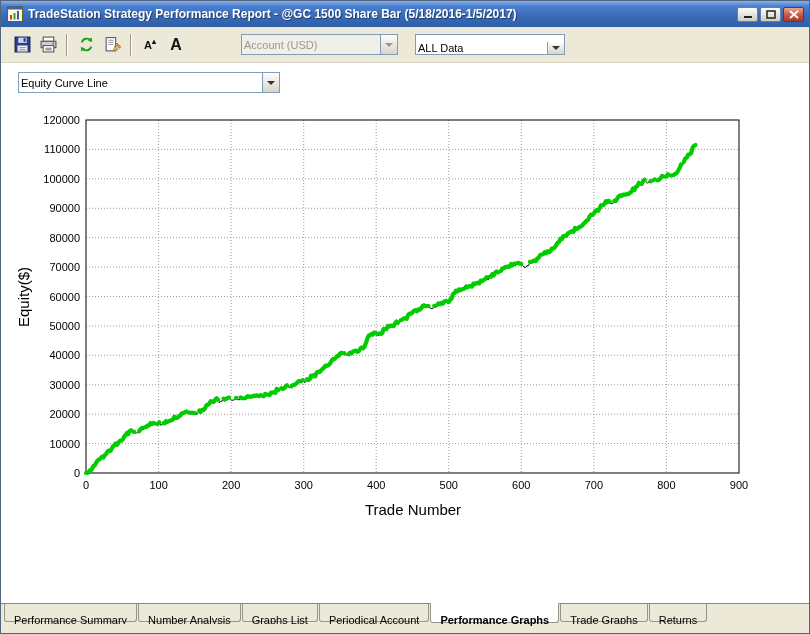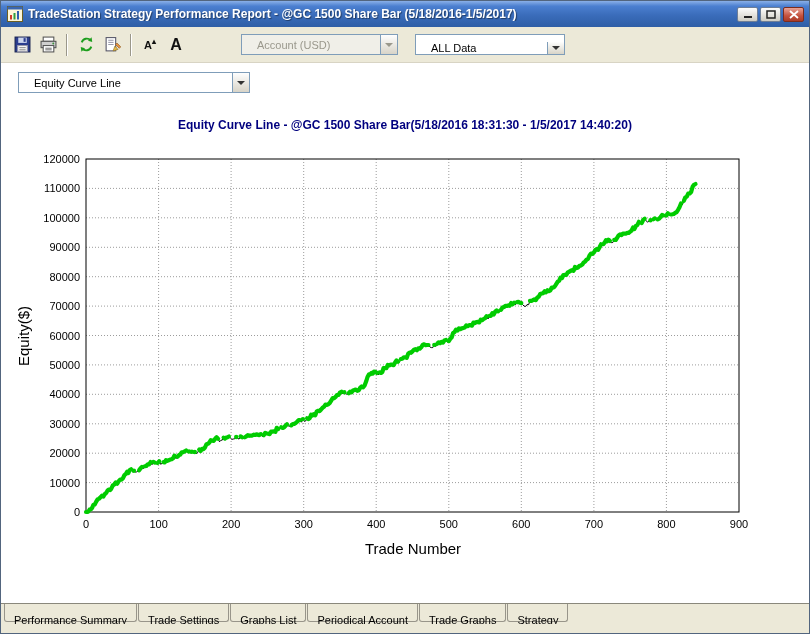--- a/index.html
+++ b/index.html
@@ -17,29 +17,29 @@
   
   .toolbar{height:36px;flex:0 0 36px;display:flex;align-items:center;padding:0 8px;background:#ece9d8;border-bottom:1px solid #d8d4c4;}
   .tbtn{width:26px;height:26px;border:0;background:transparent;display:flex;align-items:center;justify-content:center;padding:0;cursor:default;}
   .sep{width:2px;height:22px;border-left:1px solid #9a978a;border-right:1px solid #fff;margin:0 5px;}
   .fontA{color:#111;line-height:1;}
   .fontA.small{font-weight:bold;font-size:11px;}
   .fontA.small .caret{font-size:8px;vertical-align:super;margin-left:0px;}
   .fontA.big{font-weight:bold;font-size:16px;}
   
   .combo{height:21px;display:flex;align-items:stretch;border:1px solid #7f9db9;background:#fff;font-size:11px;}
-  .combo-text{flex:1;display:flex;align-items:center;padding-left:15px;color:#000;white-space:nowrap;overflow:hidden;}
+  .combo-text{flex:1;display:flex;align-items:center;padding-left:2px;color:#000;white-space:nowrap;overflow:hidden;}
   .combo-arrow{width:17px;flex:0 0 17px;border-left:1px solid #7f9db9;background:linear-gradient(180deg,#fefefe,#d8d4c8);display:flex;align-items:center;justify-content:center;}
   .combo-arrow::after{content:"";border:4px solid transparent;border-top:4px solid #333;margin-top:4px;}
   .combo.disabled{background:#f0efe8;}
   .combo.disabled .combo-text{color:#9a988c;}
   .combo.disabled .combo-arrow::after{border-top-color:#9a988c;}
   .combo.account{width:157px;margin-left:52px;}
   .combo.data-range{width:150px;margin-left:17px;align-items:flex-end;}
-  .combo.graph-select{width:232px;margin:9px 0 0 17px;}
+  .combo.graph-select{width:262px;margin:9px 0 0 17px;}
   
   .client{flex:1;background:#fff;overflow:hidden;}
   .chart-title{margin-top:25px;text-align:center;font-size:12px;font-weight:bold;color:#00007f;}
   svg.chart{display:block;margin:10px 0 0 6px;}
   svg text{font-family:"Liberation Sans",sans-serif;}
   svg .tick{font-size:11px;fill:#000;}
   svg .grid{stroke:#9c9c9c;stroke-width:1;stroke-dasharray:1,2;}
   svg .axis-label{font-size:15px;fill:#000;}
   
   .tabbar{flex:0 0 21px;height:21px;background:#ece9d8;border-top:1px solid #8a887c;display:flex;align-items:flex-start;padding-left:3px;}
@@ -138,21 +138,20 @@
       <span class="combo-text">ALL Data</span>
       <span class="combo-arrow"></span>
     </div>
   </div>
 
   <div class="client">
     <div class="combo graph-select">
       <span class="combo-text">Equity Curve Line</span>
       <span class="combo-arrow"></span>
     </div>
-    <div class="chart-title">Equity Curve Line - @GC 1500 Share Bar(5/18/2016 18:31:30 - 1/5/2017 14:40:20)</div>
     <svg class="chart" width="794" height="430" viewBox="0 0 794 430">
         <text class="tick" x="79.0" y="386" text-anchor="middle">0</text>
         <line class="grid" x1="151.6" y1="17" x2="151.6" y2="370"></line>
         <text class="tick" x="151.6" y="386" text-anchor="middle">100</text>
         <line class="grid" x1="224.1" y1="17" x2="224.1" y2="370"></line>
         <text class="tick" x="224.1" y="386" text-anchor="middle">200</text>
         <line class="grid" x1="296.7" y1="17" x2="296.7" y2="370"></line>
         <text class="tick" x="296.7" y="386" text-anchor="middle">300</text>
         <line class="grid" x1="369.2" y1="17" x2="369.2" y2="370"></line>
         <text class="tick" x="369.2" y="386" text-anchor="middle">400</text>
@@ -232,20 +231,21 @@
         <polyline fill="none" stroke="#00cc00" stroke-width="4.2" stroke-linecap="round" stroke-linejoin="round" points="659.4,73.5 660.9,71.3"></polyline>
         <polyline fill="none" stroke="#00cc00" stroke-width="4.2" stroke-linecap="round" stroke-linejoin="round" points="663.8,72.5 665.2,72.3 666.7,72.0 668.2,70.9 669.6,70.1 671.1,67.8 672.5,65.2 674.0,61.4"></polyline>
         <polyline fill="none" stroke="#00cc00" stroke-width="4.2" stroke-linecap="round" stroke-linejoin="round" points="676.9,58.8 678.3,55.4 679.8,54.7 681.2,51.7 682.7,51.5 684.1,50.1 685.6,44.8 687.0,42.8 688.5,42.0"></polyline>
         <text class="axis-label" transform="rotate(-90 22 194)" x="22" y="194" text-anchor="middle">Equity($)</text>
         <text class="axis-label" x="406" y="412" text-anchor="middle">Trade Number</text>
       </svg>
   </div>
 
   <div class="tabbar">
     <div class="tab">Performance Summary</div>
-    <div class="tab">Trade Settings</div>
+    <div class="tab">Number Analysis</div>
     <div class="tab">Graphs List</div>
     <div class="tab">Periodical Account</div>
+    <div class="tab active">Performance Graphs</div>
     <div class="tab">Trade Graphs</div>
-    <div class="tab">Strategy</div>
+    <div class="tab">Returns</div>
   </div>
   <div class="bottom-strip"></div>
 </div>
 
 </body></html>

